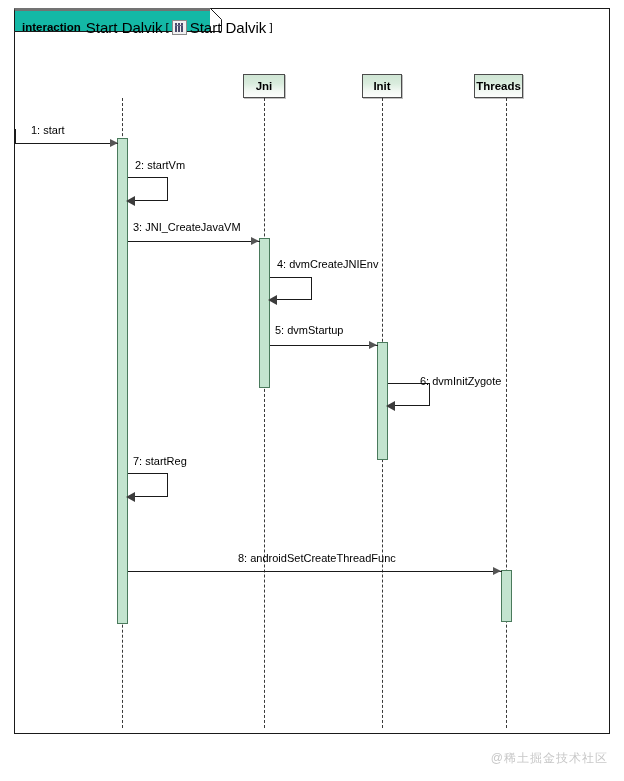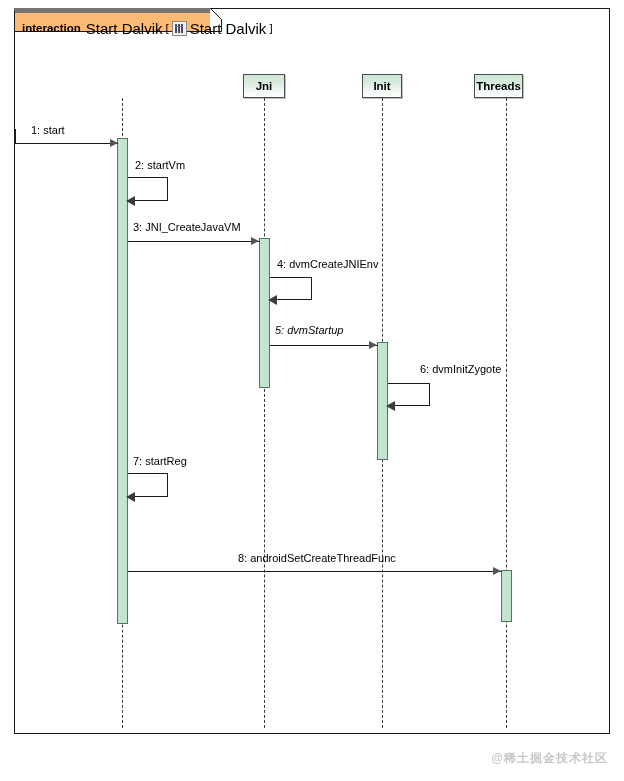--- a/index.html
+++ b/index.html
@@ -28,23 +28,23 @@
     border: 1px solid #1a1a1a;
     background: #ffffff;
     box-sizing: border-box;
   }
   .frame-tab {
     position: absolute;
     left: 14px;
     top: 8px;
     height: 23px;
     box-sizing: border-box;
-    background: #fdba74;
+    background: #14b8a6;
     border-left: 1px solid #1a1a1a;
-    border-top: 5px solid #737373;
+    border-top: 3px solid #737373;
     display: flex;
     align-items: center;
     padding: 12px 2px 0 7px;
     white-space: nowrap;
     font-size: 11.5px;
     color: #000000;
   }
   .frame-tab-shape {
     position: absolute;
     left: 14px;
@@ -151,21 +151,20 @@
   }
 
   .watermark {
     position: absolute;
     right: 16px;
     bottom: 14px;
     font-size: 12px;
     color: #c8c8c8;
     letter-spacing: 1px;
     white-space: nowrap;
-    font-weight: bold;
   }
 </style>
 </head>
 <body>
 
 <div id="canvas">
 
   <div class="frame"></div>
 
   <svg class="frame-tab-shape" viewBox="0 0 208 24">
@@ -223,27 +222,27 @@
   <div class="msg-label" style="left:133px; top:221px;">3:  JNI_CreateJavaVM</div>
 
   <div class="msg-line" style="left:270px; top:277px; width:42px;"></div>
   <div class="msg-vline" style="left:311px; top:277px; height:22px;"></div>
   <div class="msg-line" style="left:276px; top:299px; width:36px;"></div>
   <div class="arrow-head arrow-left-solid" style="left:268px; top:295px;"></div>
   <div class="msg-label" style="left:277px; top:258px;">4:  dvmCreateJNIEnv</div>
 
   <div class="msg-line" style="left:270px; top:345px; width:108px;"></div>
   <div class="arrow-head arrow-right-open" style="left:369px; top:341px;"></div>
-  <div class="msg-label" style="left:275px; top:324px;font-style:italic;">5:  dvmStartup</div>
+  <div class="msg-label" style="left:275px; top:324px;">5:  dvmStartup</div>
 
   <div class="msg-line" style="left:388px; top:383px; width:42px;"></div>
   <div class="msg-vline" style="left:429px; top:383px; height:22px;"></div>
   <div class="msg-line" style="left:394px; top:405px; width:36px;"></div>
   <div class="arrow-head arrow-left-solid" style="left:386px; top:401px;"></div>
-  <div class="msg-label" style="left:396px; top:363px;padding-left:24px;">6:  dvmInitZygote</div>
+  <div class="msg-label" style="left:396px; top:375px;padding-left:24px;">6:  dvmInitZygote</div>
 
   <div class="msg-line" style="left:128px; top:473px; width:40px;"></div>
   <div class="msg-vline" style="left:167px; top:473px; height:23px;"></div>
   <div class="msg-line" style="left:134px; top:496px; width:34px;"></div>
   <div class="arrow-head arrow-left-solid" style="left:126px; top:492px;"></div>
   <div class="msg-label" style="left:133px; top:455px;">7:  startReg</div>
 
   <div class="msg-line" style="left:128px; top:571px; width:374px;"></div>
   <div class="arrow-head arrow-right-open" style="left:493px; top:567px;"></div>
   <div class="msg-label" style="left:238px; top:552px;">8:  androidSetCreateThreadFunc</div>

